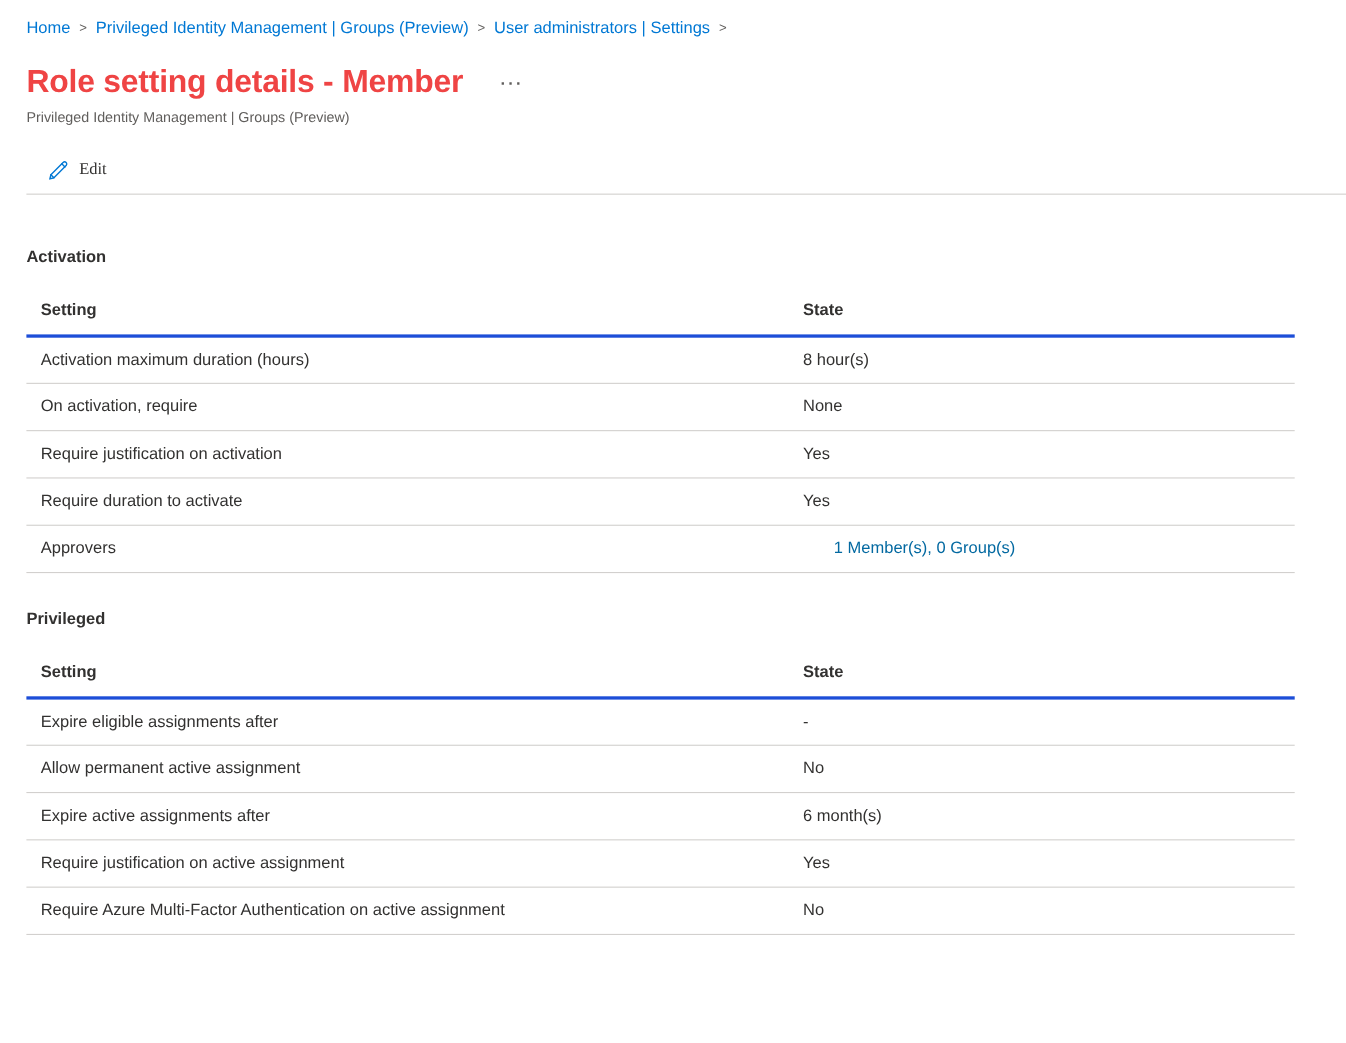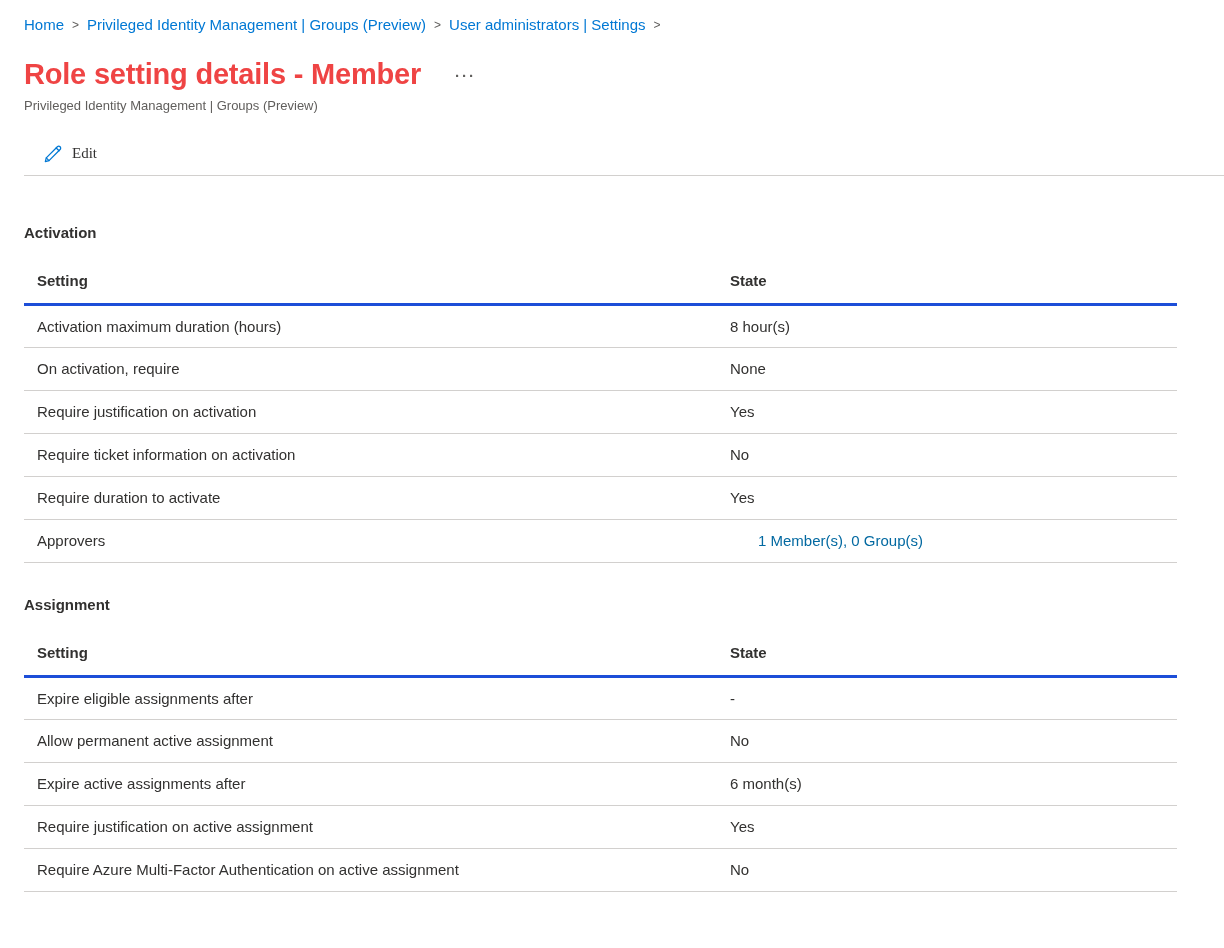--- a/index.html
+++ b/index.html
@@ -178,37 +178,33 @@
         </tr>
         <tr>
           <td class="col-setting">On activation, require</td>
           <td class="col-state">None</td>
         </tr>
         <tr>
           <td class="col-setting">Require justification on activation</td>
           <td class="col-state">Yes</td>
         </tr>
         <tr>
-          <td class="col-setting">Require ticket information on activation</td>
-          <td class="col-state">No</td>
-        </tr>
-        <tr>
           <td class="col-setting">Require duration to activate</td>
           <td class="col-state">Yes</td>
         </tr>
         <tr>
           <td class="col-setting">Approvers</td>
           <td class="col-state"><a class="cell-link">1 Member(s), 0 Group(s)</a></td>
         </tr>
       </tbody>
     </table>
   </section>
 
   <section>
-    <h2 class="section-heading second">Assignment</h2>
+    <h2 class="section-heading second">Privileged</h2>
     <table class="settings-table">
       <thead>
         <tr>
           <th class="col-setting">Setting</th>
           <th class="col-state">State</th>
         </tr>
       </thead>
       <tbody>
         <tr>
           <td class="col-setting">Expire eligible assignments after</td>

